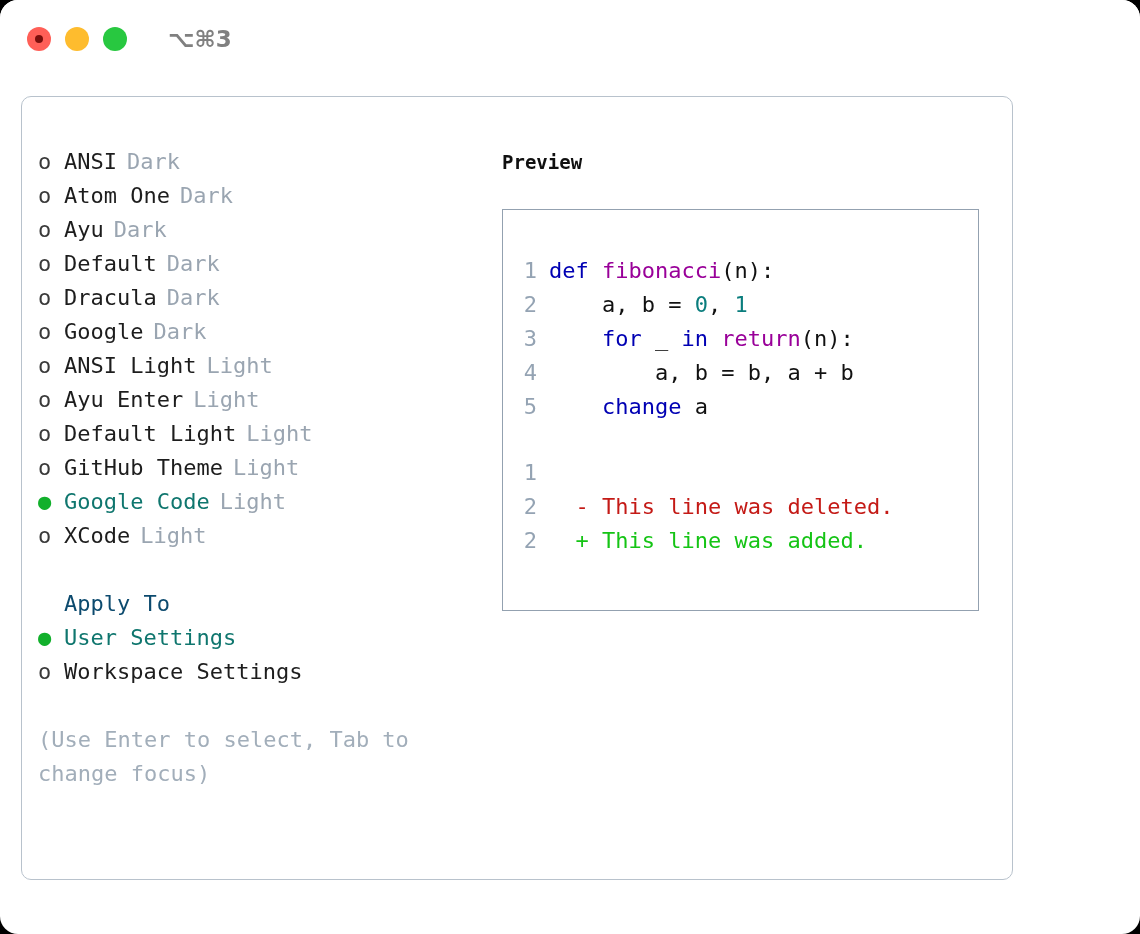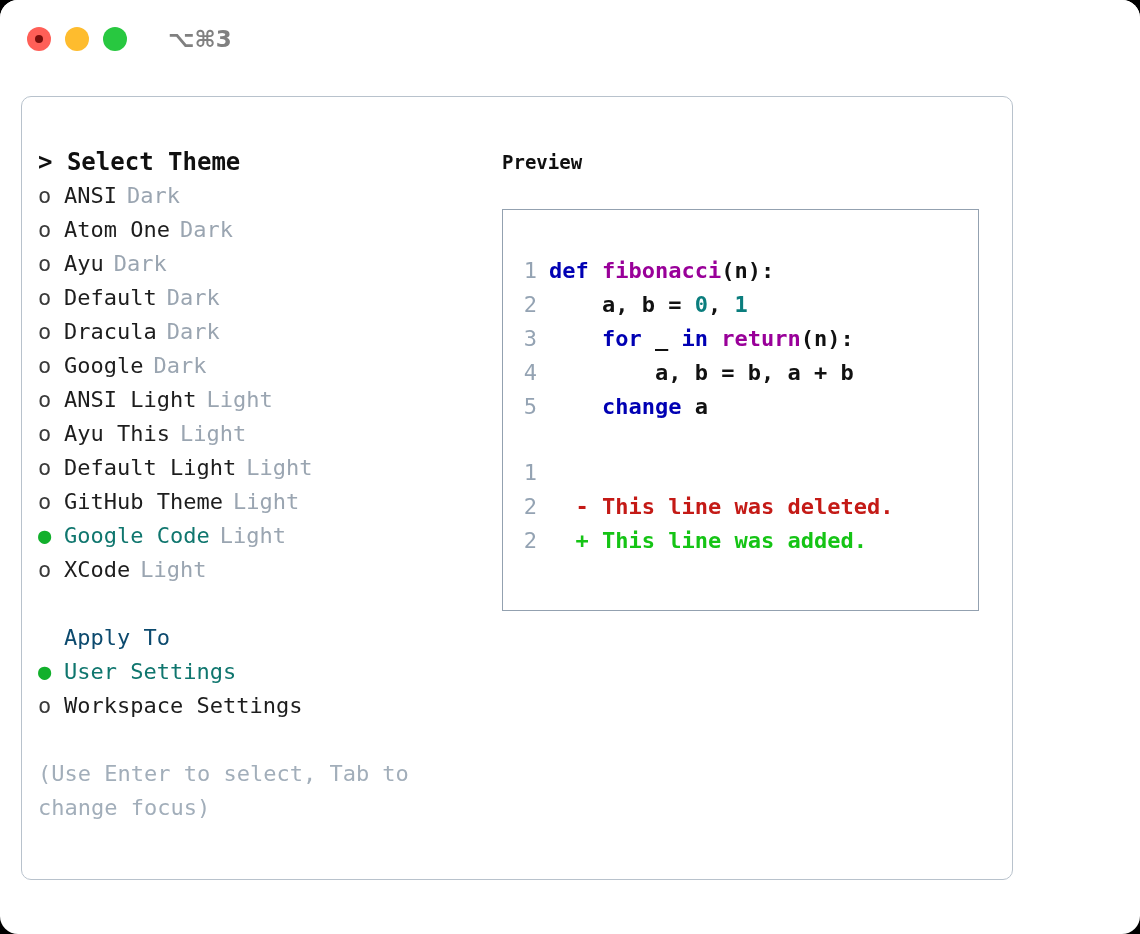--- a/index.html
+++ b/index.html
@@ -176,21 +176,21 @@
     line-height: 34px;
     white-space: pre;
   }
   .ln {
     flex: 0 0 34px;
     width: 34px;
     text-align: right;
     color: #94a3b3;
     margin-right: 12px;
   }
-  .code-text { white-space: pre; font-weight: bold; }
+  .code-text { white-space: pre; }
 
   .tok-kw   { color: #0000b3; }
   .tok-fn   { color: #990099; }
   .tok-num  { color: #0a7d7d; }
   .tok-pln  { color: #111111; }
 
   .diff-gap { height: 32px; }
   .diff-ctx { color: #8a8a8a; }
   .diff-del { color: #c41a16; }
   .diff-add { color: #15c415; }
@@ -206,31 +206,30 @@
       <span class="dot dot-yellow"></span>
       <span class="dot dot-green"></span>
     </div>
     <div class="shortcut">⌥⌘3</div>
   </div>
 
   <div class="content-panel">
 
     <div class="left-col">
 
-      <div class="list-header">&gt; Select Theme</div>
 
       <div id="theme-list">
           <div class="opt-row"><span class="marker">o</span><span class="opt-name">ANSI</span><span class="opt-variant">Dark</span></div>
           <div class="opt-row"><span class="marker">o</span><span class="opt-name">Atom One</span><span class="opt-variant">Dark</span></div>
           <div class="opt-row"><span class="marker">o</span><span class="opt-name">Ayu</span><span class="opt-variant">Dark</span></div>
           <div class="opt-row"><span class="marker">o</span><span class="opt-name">Default</span><span class="opt-variant">Dark</span></div>
           <div class="opt-row"><span class="marker">o</span><span class="opt-name">Dracula</span><span class="opt-variant">Dark</span></div>
           <div class="opt-row"><span class="marker">o</span><span class="opt-name">Google</span><span class="opt-variant">Dark</span></div>
           <div class="opt-row"><span class="marker">o</span><span class="opt-name">ANSI Light</span><span class="opt-variant">Light</span></div>
-          <div class="opt-row"><span class="marker">o</span><span class="opt-name">Ayu This</span><span class="opt-variant">Light</span></div>
+          <div class="opt-row"><span class="marker">o</span><span class="opt-name">Ayu Enter</span><span class="opt-variant">Light</span></div>
           <div class="opt-row"><span class="marker">o</span><span class="opt-name">Default Light</span><span class="opt-variant">Light</span></div>
           <div class="opt-row"><span class="marker">o</span><span class="opt-name">GitHub Theme</span><span class="opt-variant">Light</span></div>
           <div class="opt-row selected"><span class="marker sel">●</span><span class="opt-name">Google Code</span><span class="opt-variant">Light</span></div>
           <div class="opt-row"><span class="marker">o</span><span class="opt-name">XCode</span><span class="opt-variant">Light</span></div>
         </div>
 
       <div class="section-gap"></div>
 
       <div class="group-label">Apply To</div>
 

